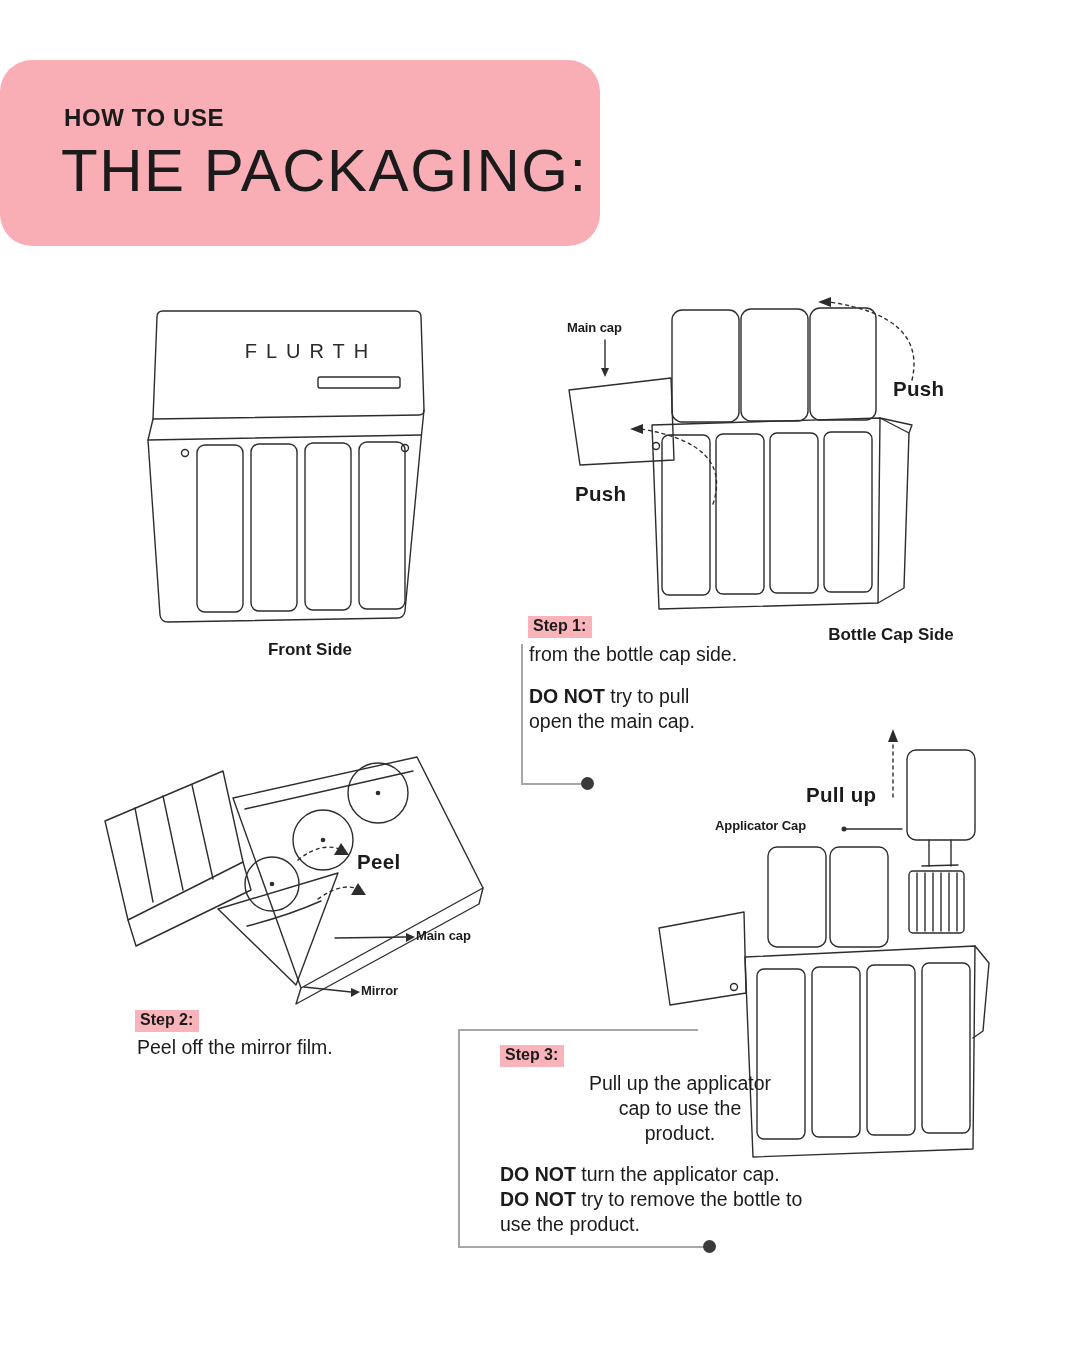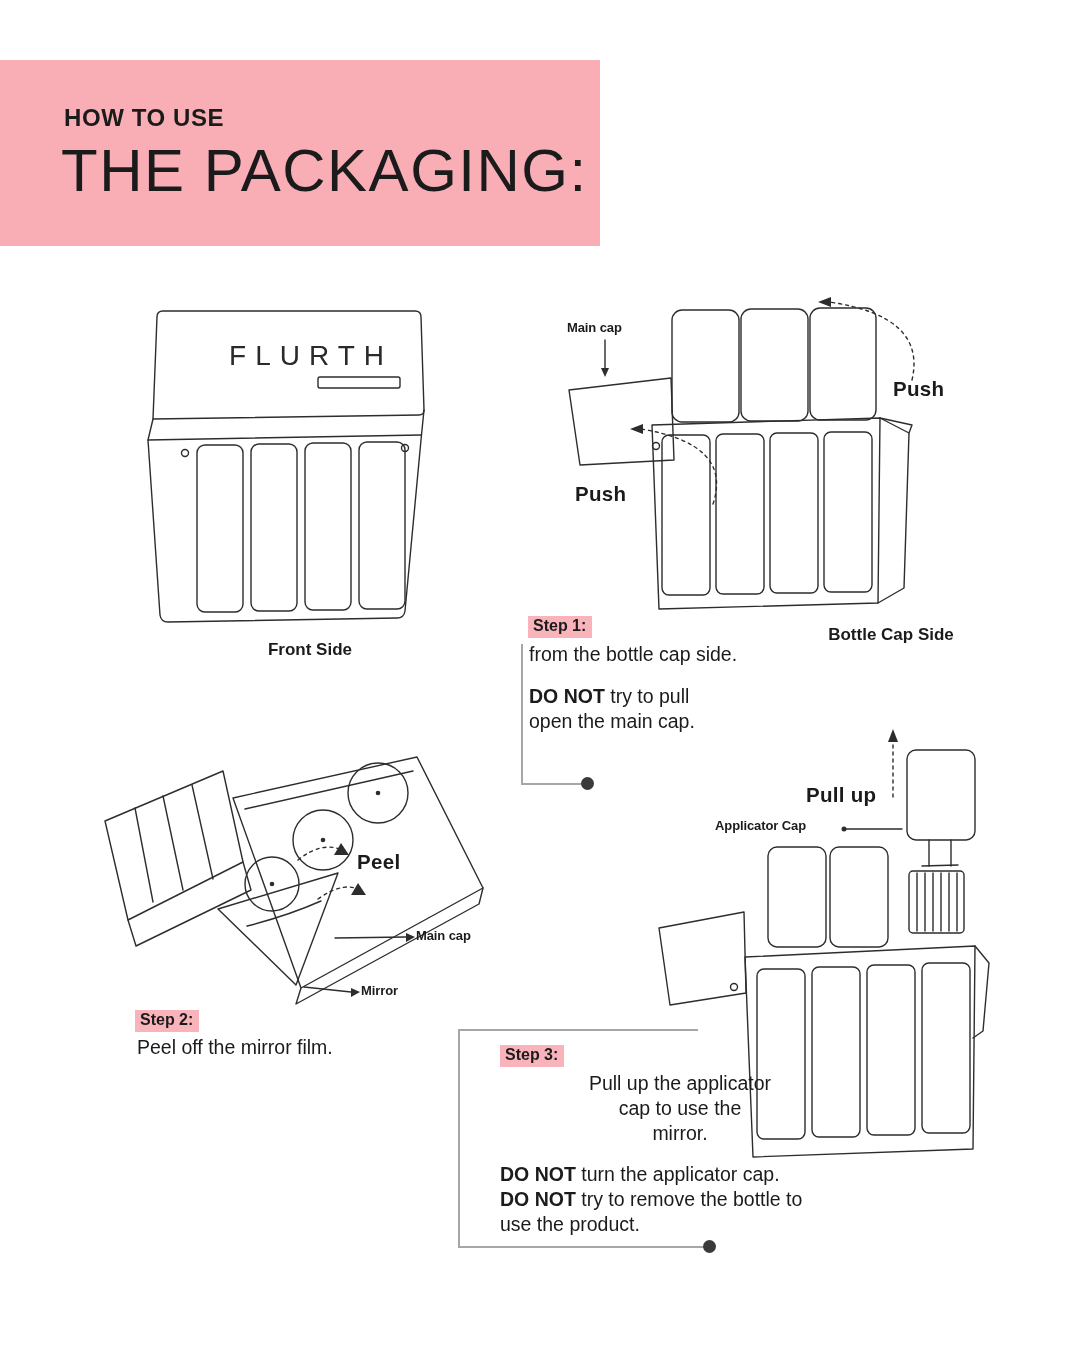--- a/index.html
+++ b/index.html
@@ -2,39 +2,39 @@
 <html style="--accent: #f9aeb6; --hl: #f9b4bb; --line: #2d2d2d; --conn: #a6a6a6; --dot: #3a3a3a;"><head>
 <meta charset="utf-8">
 <style>
   * { margin:0; padding:0; box-sizing:border-box; }
   html,body { background:#ffffff; }
   .canvas {
     position:relative; width:1080px; height:1350px; margin:0 auto;
     background:#ffffff; overflow:hidden;
     font-family:"Liberation Sans", sans-serif; color:#1b1b1b;
   }
-  .abs { position:absolute; }
+  .abs { position:absolute;border-radius:32px; }
 
   
   .pink-block { background:var(--accent,#f9aeb6); }
   .eyebrow { position:absolute; left:64px; top:44px; font-size:24px; font-weight:800; letter-spacing:0.6px; }
   .big-title { position:absolute; left:61px; top:76px; font-size:60px; font-weight:400; letter-spacing:1.5px; white-space:nowrap; }
 
   
   .hl { display:inline-block; background:var(--hl,#f9b4bb); padding:1px 6px 3px 5px; font-weight:700; font-size:16px; }
   .body-text { font-size:19.5px; line-height:25px; }
   .body-text strong { font-weight:700; }
   .tline { display:block; }
 
   
   .dlabel { position:absolute; font-size:13px; font-weight:700; letter-spacing:-0.1px; white-space:nowrap; }
   .dlabel-lg { position:absolute; font-size:20.5px; font-weight:700; letter-spacing:0.3px; white-space:nowrap; }
   .caption { position:absolute; font-size:17px; font-weight:700; white-space:nowrap; }
   .brand { position:absolute; left:0; top:42px; width:100%; text-align:center; transform:translateX(25px);
-           font-size:28px; font-weight:400; letter-spacing:9px; color:#2a2a2a; }
+           font-size:20px; font-weight:400; letter-spacing:9px; color:#2a2a2a; }
 
   
   .conn { position:absolute; background:var(--conn,#a6a6a6); }
   .dot { position:absolute; width:13px; height:13px; border-radius:50%; background:var(--dot,#3a3a3a); }
 
   
   .ln { fill:none; stroke:var(--line,#2d2d2d); stroke-width:1.4; stroke-linejoin:round; stroke-linecap:round; }
   .dsh { stroke-dasharray:3 4; }
   .fl { fill:var(--line,#2d2d2d); stroke:none; }
 </style>
@@ -187,21 +187,21 @@
   <div class="conn" style="left:458px;top:1029px;width:240px;height:1.5px;"></div>
   <div class="conn" style="left:458px;top:1029px;width:1.5px;height:218px;"></div>
   <div class="conn" style="left:458px;top:1246px;width:250px;height:1.5px;"></div>
   <div class="dot" style="left:703px;top:1240px;"></div>
 
   <section class="abs" style="left:500px;top:1045px;width:360px;">
     <span class="hl">Step 3:</span>
     <p class="body-text" style="margin:4px 0 0 0;text-align:center;">
       <span class="tline">Pull up the applicator</span>
       <span class="tline">cap to use the</span>
-      <span class="tline">mirror.</span>
+      <span class="tline">product.</span>
     </p>
     <div class="body-text" style="margin:16px 0 0 0;">
       <p style="margin:0;"><strong>DO NOT</strong><span> turn the applicator cap.</span></p>
       <p style="margin:0;">
         <span class="tline"><strong>DO NOT</strong><span> try to remove the bottle to</span></span>
         <span class="tline">use the product.</span>
       </p>
     </div>
   </section>
 

